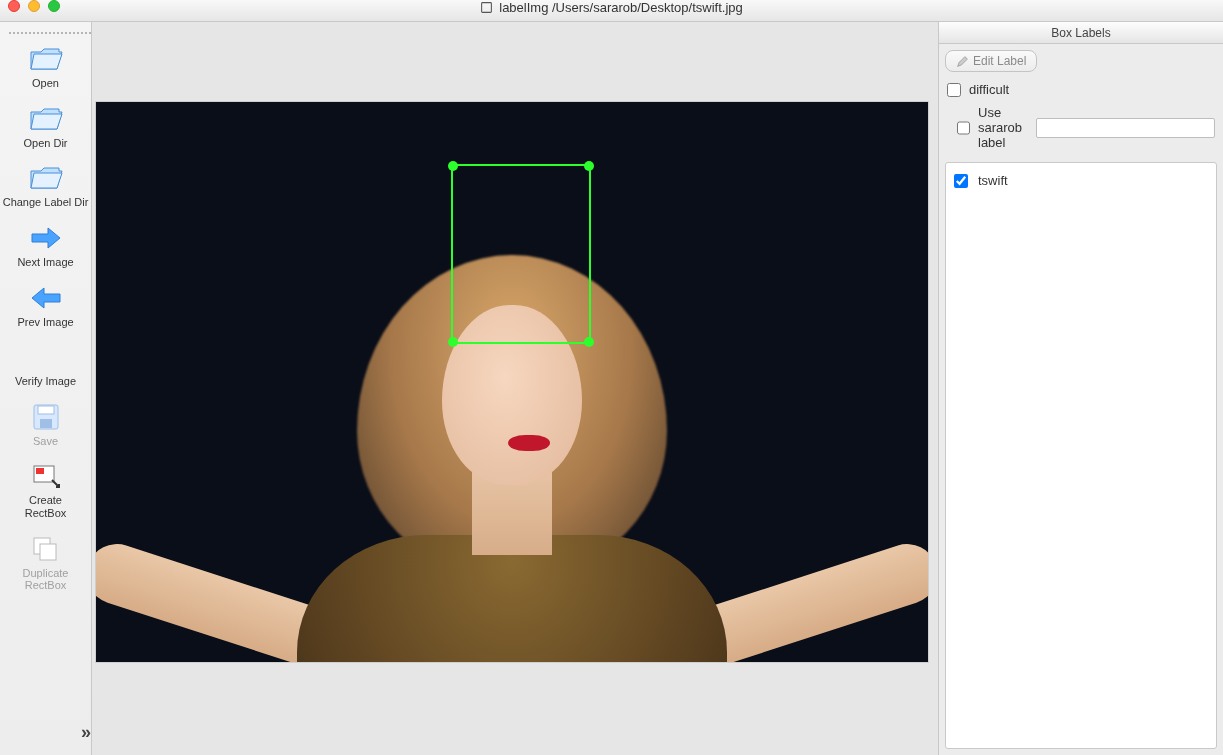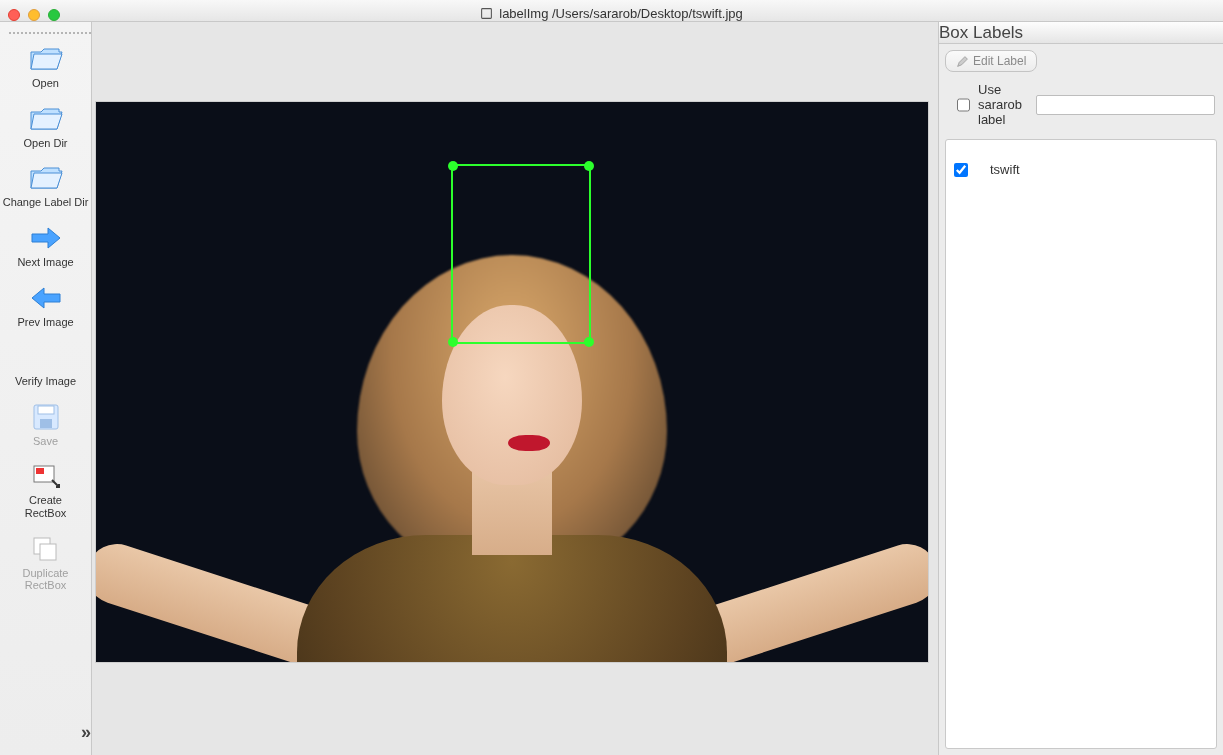--- a/index.html
+++ b/index.html
@@ -10,21 +10,21 @@
     height: 755px;
     background: #ececec;
     overflow: hidden;
     color: #333;
   }
   .titlebar {
     height: 22px;
     background: linear-gradient(#f8f8f8, #e6e6e6);
     border-bottom: 1px solid #c8c8c8;
     display: flex;
-    align-items: flex-end;
+    align-items: flex-start;
     position: relative;
   }
   .traffic { position: absolute; left: 8px; display: flex; gap: 8px; }
   .tl { width: 12px; height: 12px; border-radius: 50%; }
   .tl.red { background: #ff5f57; border: 1px solid #e33e32; }
   .tl.yellow { background: #ffbd2e; border: 1px solid #e09e3e; }
   .tl.green { background: #28c840; border: 1px solid #2aae37; }
   .title { margin: 0 auto; font-size: 13px; color: #333; display: flex; align-items: center; gap: 6px; }
   .title svg { width: 13px; height: 13px; }
   .workspace {
@@ -160,21 +160,22 @@
     border-left: 1px solid #c8c8c8;
     display: flex;
     flex-direction: column;
   }
   .panel-header {
     height: 22px;
     background: linear-gradient(#fdfdfd, #e5e5e5);
     border-bottom: 1px solid #c8c8c8;
     display: flex;
     align-items: center;
-    font-size: 17px;
+    justify-content: center;
+    font-size: 12px;
     color: #444;
   }
   .edit-label-btn {
     display: inline-flex;
     align-items: center;
     gap: 4px;
     margin: 6px 6px 6px 6px;
     padding: 3px 10px;
     background: linear-gradient(#fafafa, #ececec);
     border: 1px solid #c4c4c4;
@@ -204,22 +205,22 @@
     margin: 8px 6px 6px 6px;
     flex: 1;
     background: #fff;
     border: 1px solid #c9c9c9;
     border-radius: 3px;
     overflow: auto;
   }
   .label-item {
     display: flex;
     align-items: center;
-    gap: 22px;
-    padding: 22px 8px;
+    gap: 10px;
+    padding: 10px 8px;
     font-size: 13px;
   }
   .label-item input[type="checkbox"] { width: 14px; height: 14px; }
 </style>
 </head>
 <body>
 
 <div class="titlebar">
   <div class="traffic">
     <div class="tl red"></div>
@@ -357,20 +358,24 @@
 
     <div>
       <button class="edit-label-btn">
         <svg width="13" height="13" viewBox="0 0 16 16">
             <path d="M2 14 L4 9 L11 2 L14 5 L7 12 Z" fill="#ccc" stroke="#999"></path>
           </svg>
         <span>Edit Label</span>
       </button>
     </div>
 
+    <div class="opt-row">
+      <input type="checkbox" id="cb-diff" style="">
+      <label for="cb-diff">difficult</label>
+    </div>
 
     <div class="opt-row indent">
       <input type="checkbox" id="cb-def" style="">
       <label for="cb-def">Use sararob label</label>
       <input class="default-input" type="text" value="" style="">
     </div>
 
     <div class="label-list">
       <div class="label-item">
         <input type="checkbox" id="lab0" checked="" style="">

